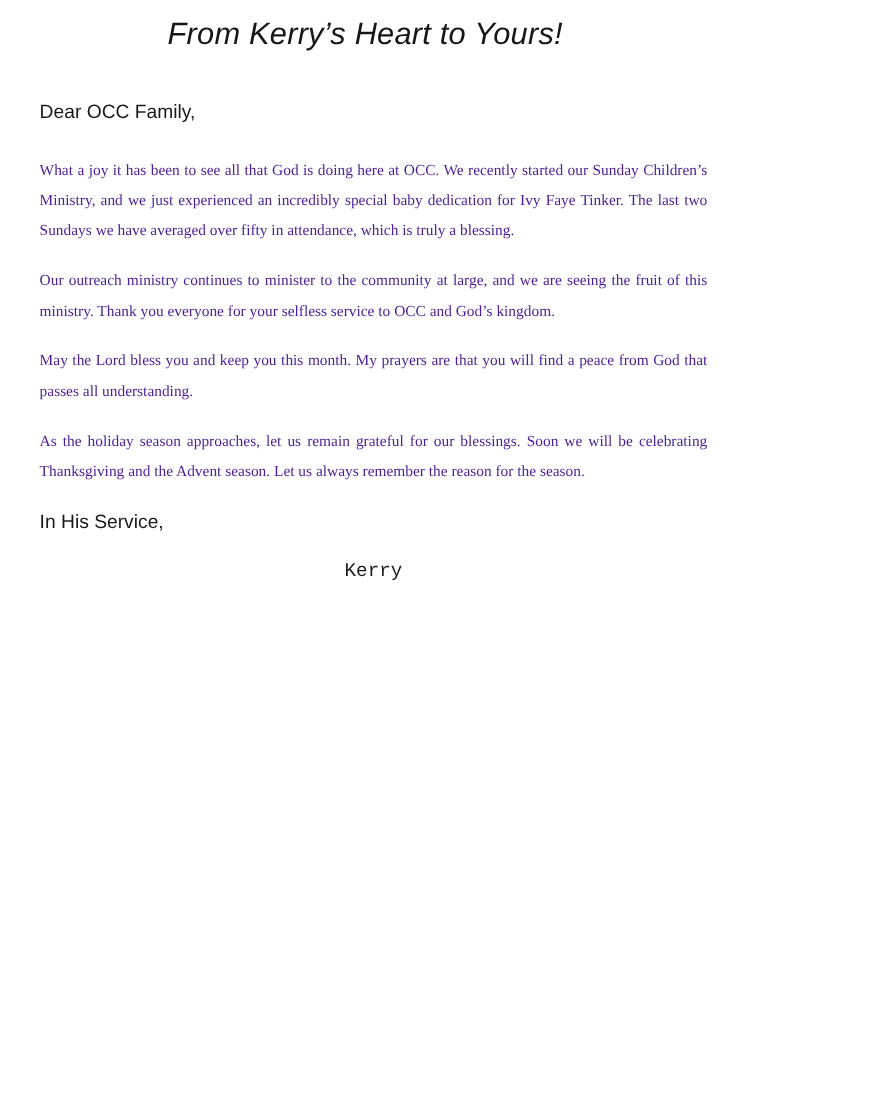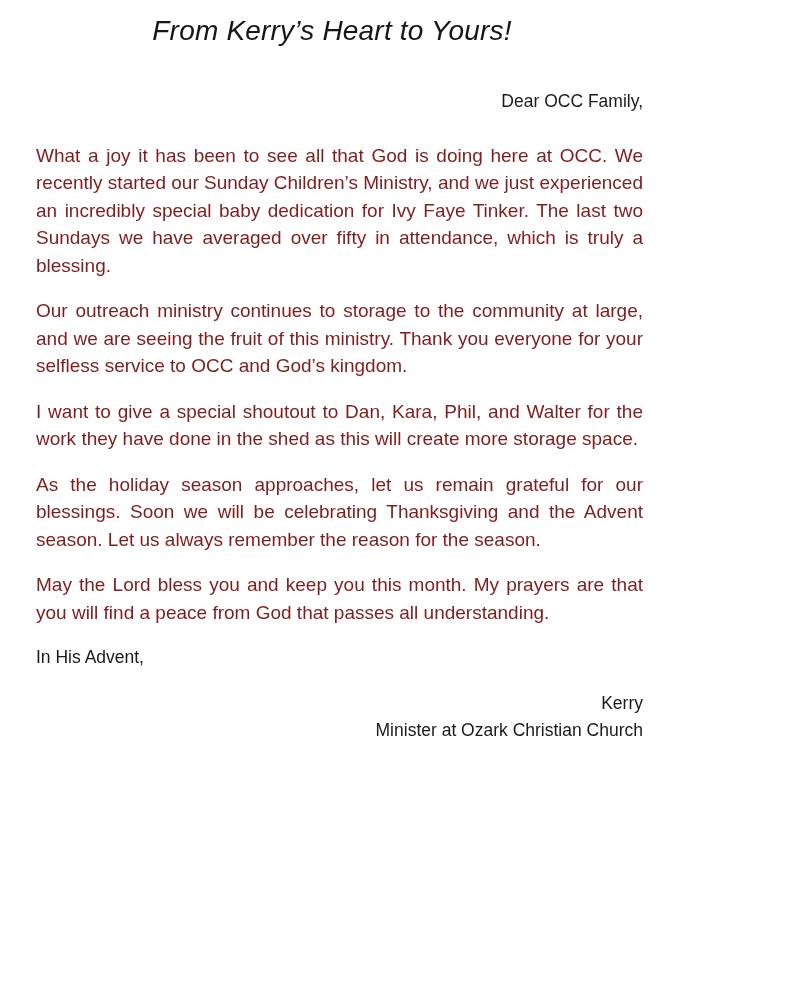--- a/index.html
+++ b/index.html
@@ -27,65 +27,65 @@
   }
   .content {
     padding-left: 36px;
     padding-right: 21px;
   }
   .salutation {
     margin-top: 40px;
     margin-bottom: 26px;
     font-size: 17.5px;
     line-height: 27.5px;
-    text-align: right;
+    text-align: left;
   }
   .body-paragraph {
-    font-size: 19px;
+    font-size: 14px;
     line-height: 27.5px;
     text-align: justify;
     margin-bottom: 18px;
-    color: #7f1d1d;
+    color: #4c1d95;
+    font-family: Liberation Serif, serif;
   }
   .closing {
     font-size: 17.5px;
     line-height: 27.5px;
     text-align: left;
     margin-bottom: 18px;
   }
   .signature-line {
     font-size: 17.5px;
     line-height: 27.5px;
-    text-align: right;
+    text-align: center;
+    font-family: Liberation Mono, monospace;
   }
   .signature-block {
     margin-top: 0;
   }
 </style>
 </head>
 <body>
 
 <div class="page">
   <h1 class="title">From Kerry’s Heart to Yours!</h1>
 
   <div class="content">
     <p class="salutation">Dear OCC Family,</p>
 
     <p class="body-paragraph">What a joy it has been to see all that God is doing here at OCC. We recently started our Sunday Children’s Ministry, and we just experienced an incredibly special baby dedication for Ivy Faye Tinker. The last two Sundays we have averaged over fifty in attendance, which is truly a blessing.</p>
 
-    <p class="body-paragraph">Our outreach ministry continues to storage to the community at large, and we are seeing the fruit of this ministry. Thank you everyone for your selfless service to OCC and God’s kingdom.</p>
-
-    <p class="body-paragraph">I want to give a special shoutout to Dan, Kara, Phil, and Walter for the work they have done in the shed as this will create more storage space.</p>
+    <p class="body-paragraph">Our outreach ministry continues to minister to the community at large, and we are seeing the fruit of this ministry. Thank you everyone for your selfless service to OCC and God’s kingdom.</p>
 
 
 
-    <p class="body-paragraph">As the holiday season approaches, let us remain grateful for our blessings. Soon we will be celebrating Thanksgiving and the Advent season. Let us always remember the reason for the season.</p>
 
     <p class="body-paragraph">May the Lord bless you and keep you this month. My prayers are that you will find a peace from God that passes all understanding.</p>
 
-    <p class="closing">In His Advent,</p>
+    <p class="body-paragraph">As the holiday season approaches, let us remain grateful for our blessings. Soon we will be celebrating Thanksgiving and the Advent season. Let us always remember the reason for the season.</p>
+
+    <p class="closing">In His Service,</p>
 
     <div class="signature-block">
       <div class="signature-line">Kerry</div>
-      <div class="signature-line">Minister at Ozark Christian Church</div>
     </div>
   </div>
 </div>
 
 </body></html>

